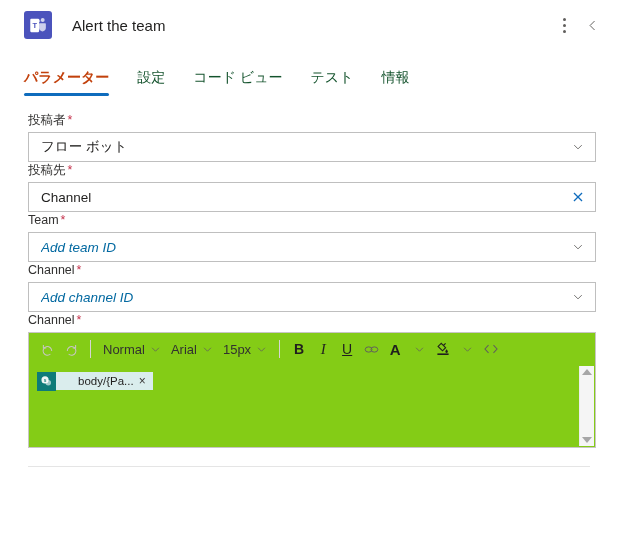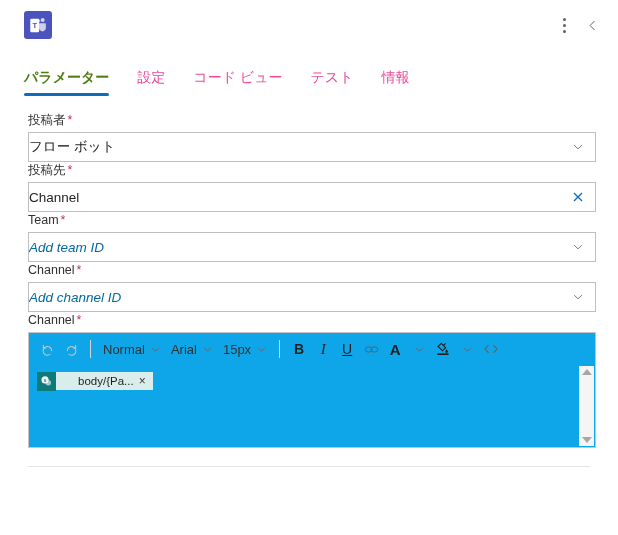--- a/index.html
+++ b/index.html
@@ -48,28 +48,28 @@
   
   .tabs {
     display: flex;
     align-items: flex-end;
     padding: 18px 0 0 24px;
     height: 46px;
   }
   .tab {
     position: relative;
     font-size: 14px;
-    color: #ec4899;
+    color: #14532d;
     padding: 0 0 9px 0;
     margin-right: 28px;
     cursor: pointer;
     white-space: nowrap;
   }
   .tab.active {
-    color: #4d7c0f;
+    color: #c2410c;
     font-weight: bold;
   }
   .tab.active::after {
     content: "";
     position: absolute;
     left: 0; right: 0; bottom: 0;
     height: 3px;
     background: #0f6cbd;
     border-radius: 2px;
   }
@@ -87,41 +87,41 @@
   }
   .req { color: #c4314b; margin-left: 2px; }
 
   .control {
     position: relative;
     height: 30px;
     border: 1px solid #bfbfbf;
     background: #ffffff;
     display: flex;
     align-items: center;
-    padding: 0 30px 0 0;
+    padding: 0 30px 0 12px;
     font-size: 13.5px;
     cursor: pointer;
   }
   .control .value { color: #201f1e; white-space: nowrap; overflow: hidden; }
   .control .value.placeholder {
     color: #0369a1;
     font-style: italic;
   }
   .ctrl-affix {
     position: absolute;
     right: 8px; top: 0; bottom: 0;
     display: flex; align-items: center; justify-content: center;
     width: 18px;
     cursor: pointer;
   }
 
   
   .editor {
     border: 1px solid #c8c6c4;
-    background: #0ea5e9;
+    background: #84cc16;
   }
   .toolbar {
     display: flex;
     align-items: center;
     height: 32px;
     padding: 0 6px;
     gap: 0px;
   }
   .tb-btn {
     height: 26px;
@@ -231,20 +231,21 @@
 <div class="header">
   <div class="app-icon">
     <svg width="19" height="19" viewBox="0 0 24 24" aria-hidden="true">
       <circle cx="17.3" cy="5.1" r="2.5" fill="#ffffff" opacity="0.75"></circle>
       <circle cx="12.6" cy="6.2" r="1.8" fill="#ffffff" opacity="0.55"></circle>
       <path d="M13.4 9.2h7.1c.5 0 .8.4.8.8v5.3c0 2.3-1.9 4.2-4.3 4.2s-4.3-1.9-4.3-4.2V10c0-.4.3-.8.7-.8z" fill="#ffffff" opacity="0.72"></path>
       <rect x="1.6" y="3.6" width="11.2" height="16.8" rx="1.3" fill="#ffffff"></rect>
       <text x="7.2" y="15.4" font-size="9.5" font-weight="bold" text-anchor="middle" fill="#4b53bc" font-family="Liberation Sans, sans-serif">T</text>
     </svg>
   </div>
+  <div class="app-title">Alert the team</div>
   <div class="header-spacer"></div>
   <div class="hdr-btn">
     <div style="display:flex;flex-direction:column;align-items:center;">
       <span class="kebab-dot"></span>
         <span class="kebab-dot"></span>
         <span class="kebab-dot"></span>
     </div>
   </div>
   <div class="hdr-btn">
     <svg width="13" height="13" viewBox="0 0 16 16" aria-hidden="true">

